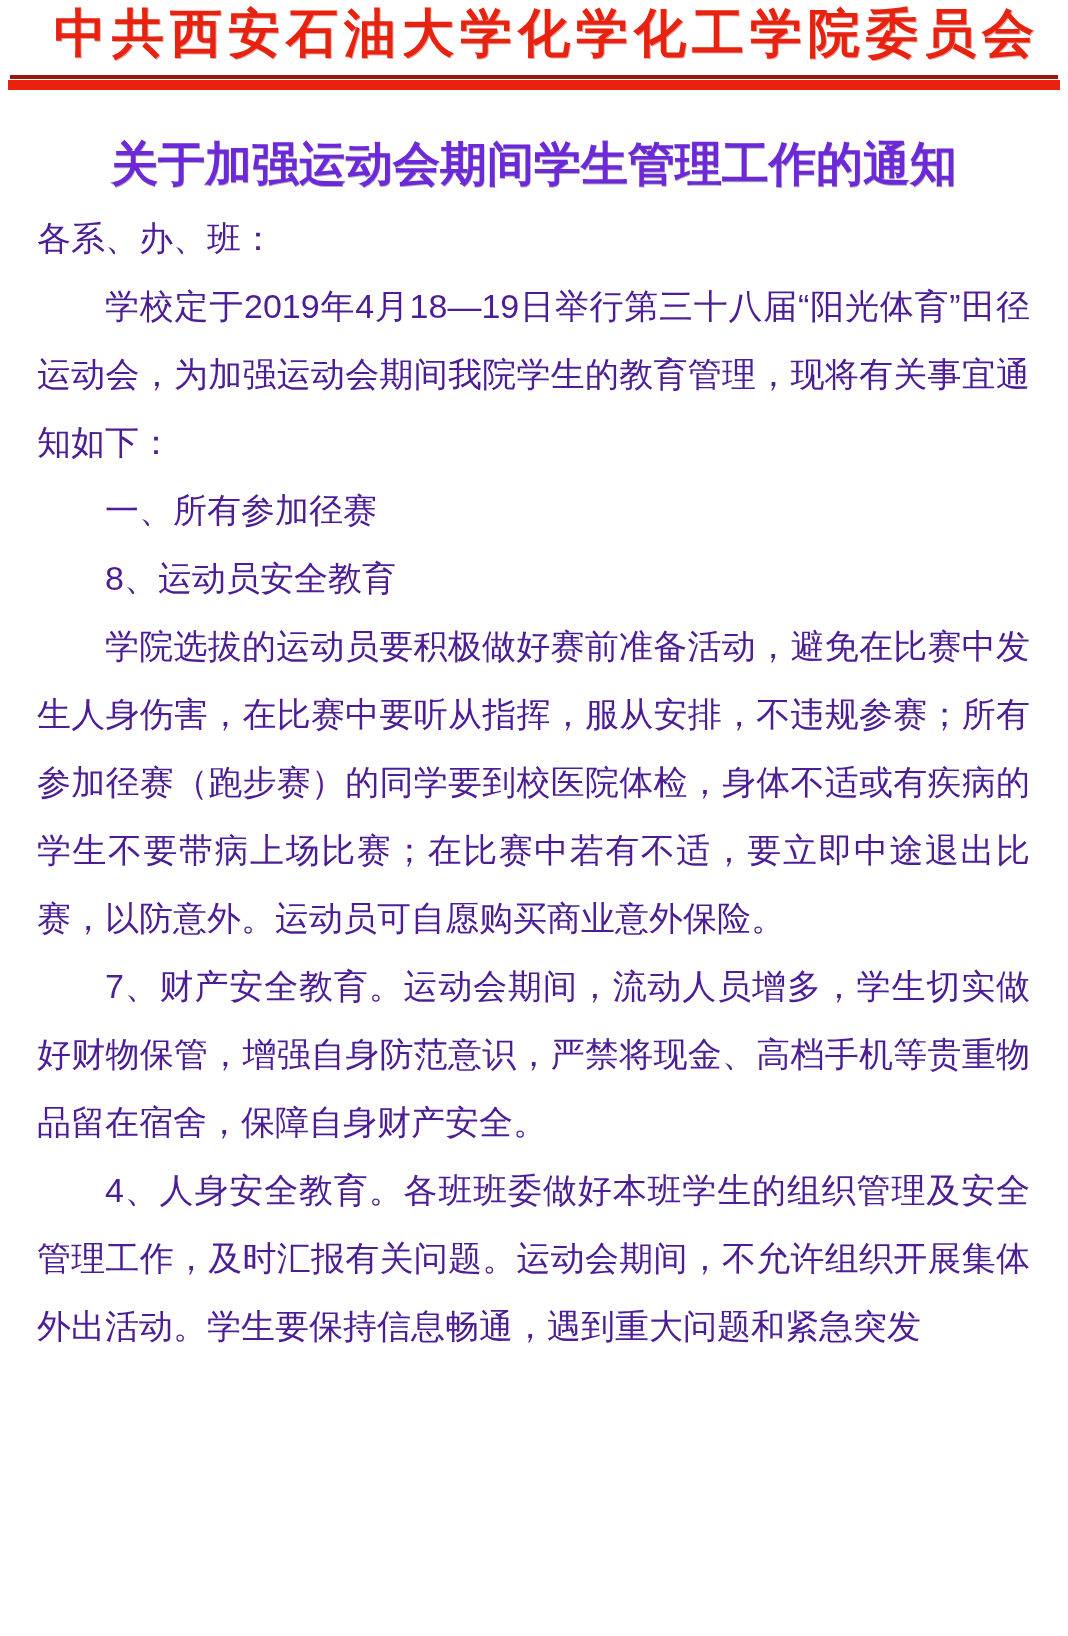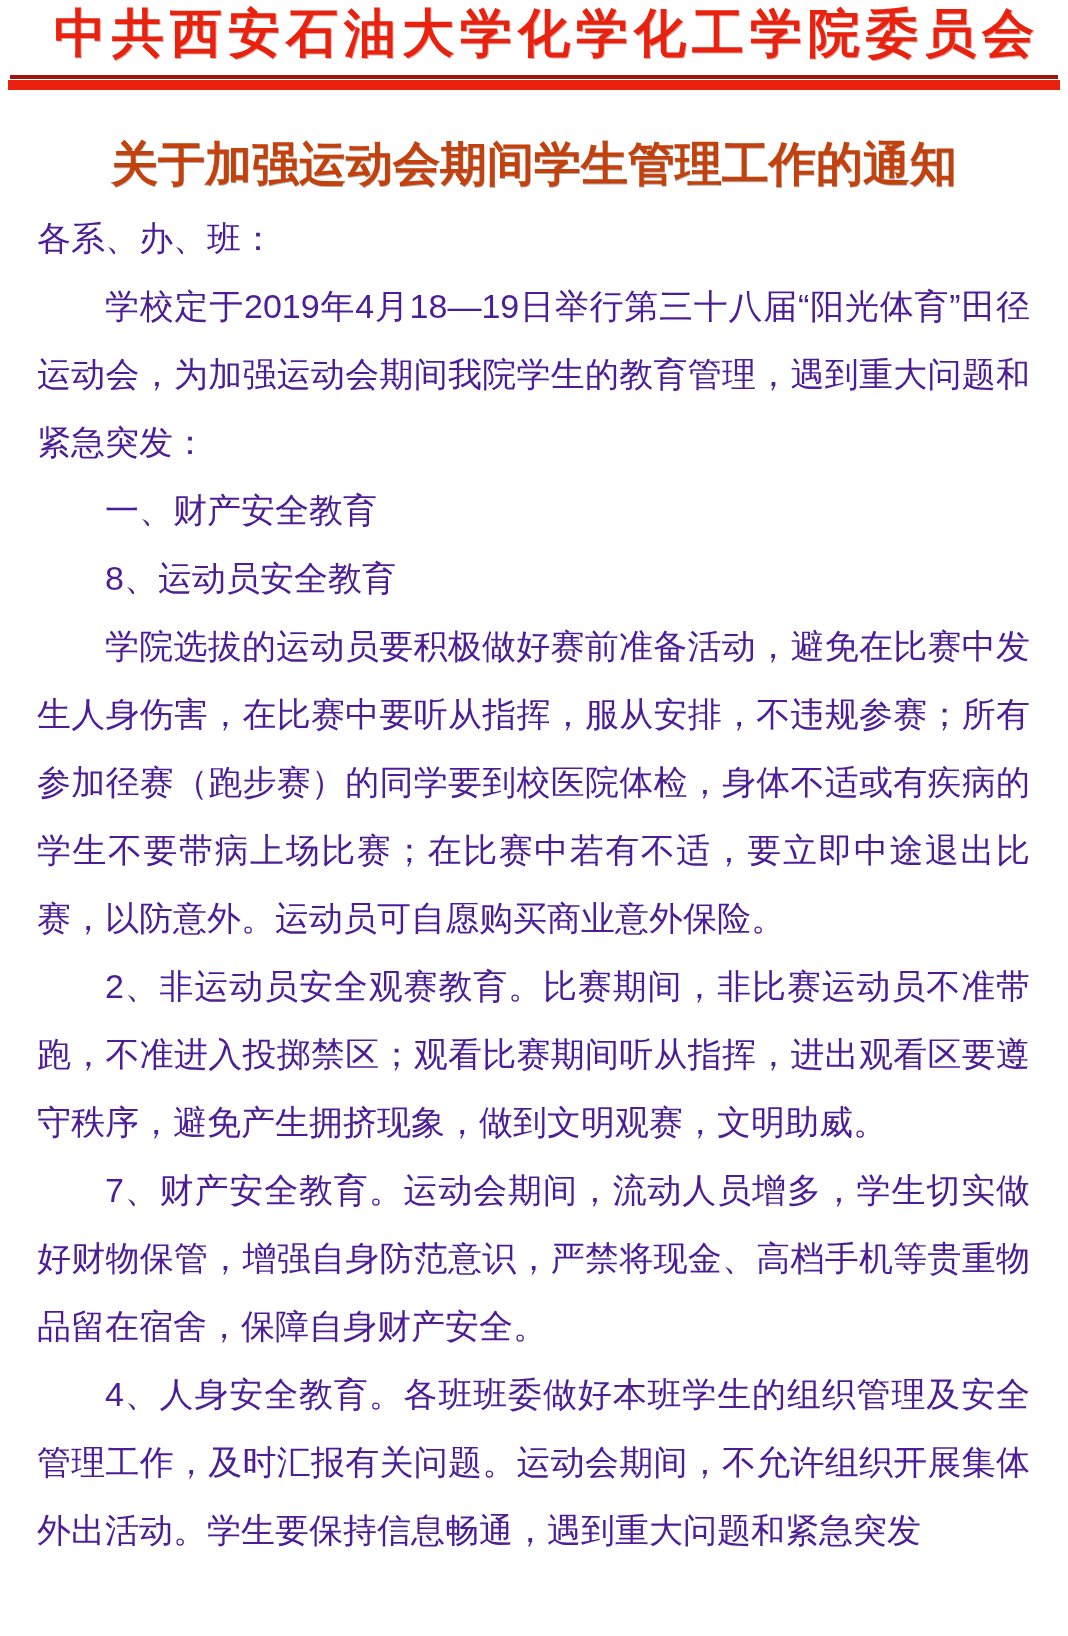--- a/index.html
+++ b/index.html
@@ -43,21 +43,21 @@
     margin: 0 10px;
   }
   .rule-thick {
     height: 10px;
     background: #e8220e;
     margin: 1px 8px 0 8px;
   }
   
   .doc-title {
     margin: 46px 0 0 0;
-    color: #c2410c;
+    color: #6d28d9;
     font-size: 47px;
     line-height: 56px;
     font-weight: 900;
     text-align: center;
     letter-spacing: 0;
     white-space: nowrap;
     text-shadow: 0.5px 0.5px 0 rgba(60,60,60,0.4);
   }
   
   .doc-body {
@@ -86,22 +86,21 @@
     <div class="rule">
       <div class="rule-thin"></div>
       <div class="rule-thick"></div>
     </div>
   </div>
 
   <h1 class="doc-title">关于加强运动会期间学生管理工作的通知</h1>
 
   <div class="doc-body">
     <p class="salutation">各系、办、班：</p>
-    <p class="indent">学校定于2019年4月18—19日举行第三十八届“阳光体育”田径运动会，为加强运动会期间我院学生的教育管理，遇到重大问题和紧急突发：</p>
-    <p class="indent">一、财产安全教育</p>
+    <p class="indent">学校定于2019年4月18—19日举行第三十八届“阳光体育”田径运动会，为加强运动会期间我院学生的教育管理，现将有关事宜通知如下：</p>
+    <p class="indent">一、所有参加径赛</p>
     <p class="indent">8、运动员安全教育</p>
     <p class="indent">学院选拔的运动员要积极做好赛前准备活动，避免在比赛中发生人身伤害，在比赛中要听从指挥，服从安排，不违规参赛；所有参加径赛（跑步赛）的同学要到校医院体检，身体不适或有疾病的学生不要带病上场比赛；在比赛中若有不适，要立即中途退出比赛，以防意外。运动员可自愿购买商业意外保险。</p>
-    <p class="indent">2、非运动员安全观赛教育。比赛期间，非比赛运动员不准带跑，不准进入投掷禁区；观看比赛期间听从指挥，进出观看区要遵守秩序，避免产生拥挤现象，做到文明观赛，文明助威。</p>
     <p class="indent">7、财产安全教育。运动会期间，流动人员增多，学生切实做好财物保管，增强自身防范意识，严禁将现金、高档手机等贵重物品留在宿舍，保障自身财产安全。</p>
     <p class="indent">4、人身安全教育。各班班委做好本班学生的组织管理及安全管理工作，及时汇报有关问题。运动会期间，不允许组织开展集体外出活动。学生要保持信息畅通，遇到重大问题和紧急突发</p>
   </div>
 
 </div>
 
 </body></html>

